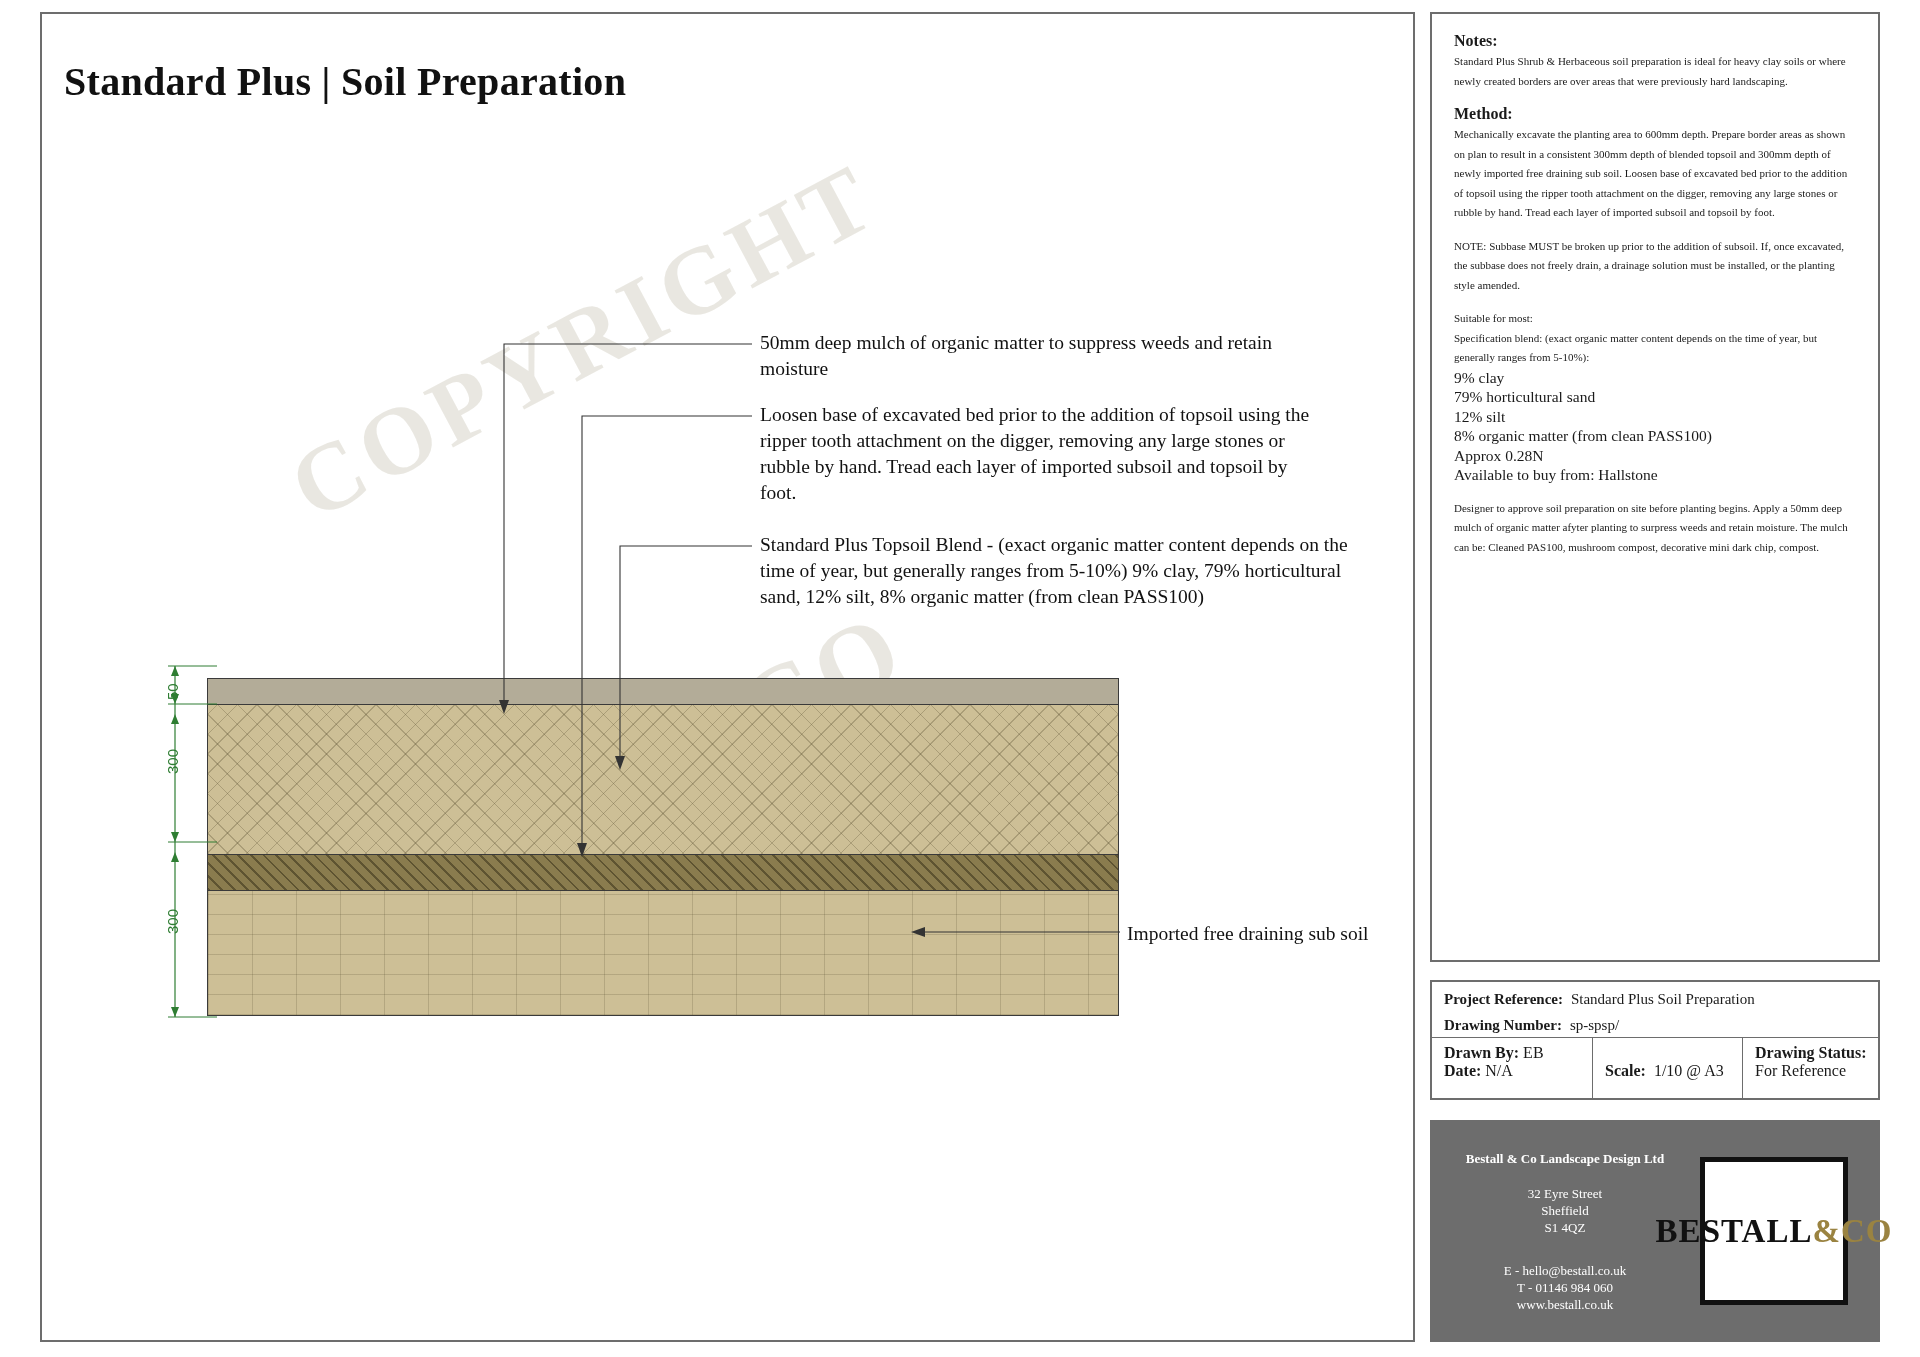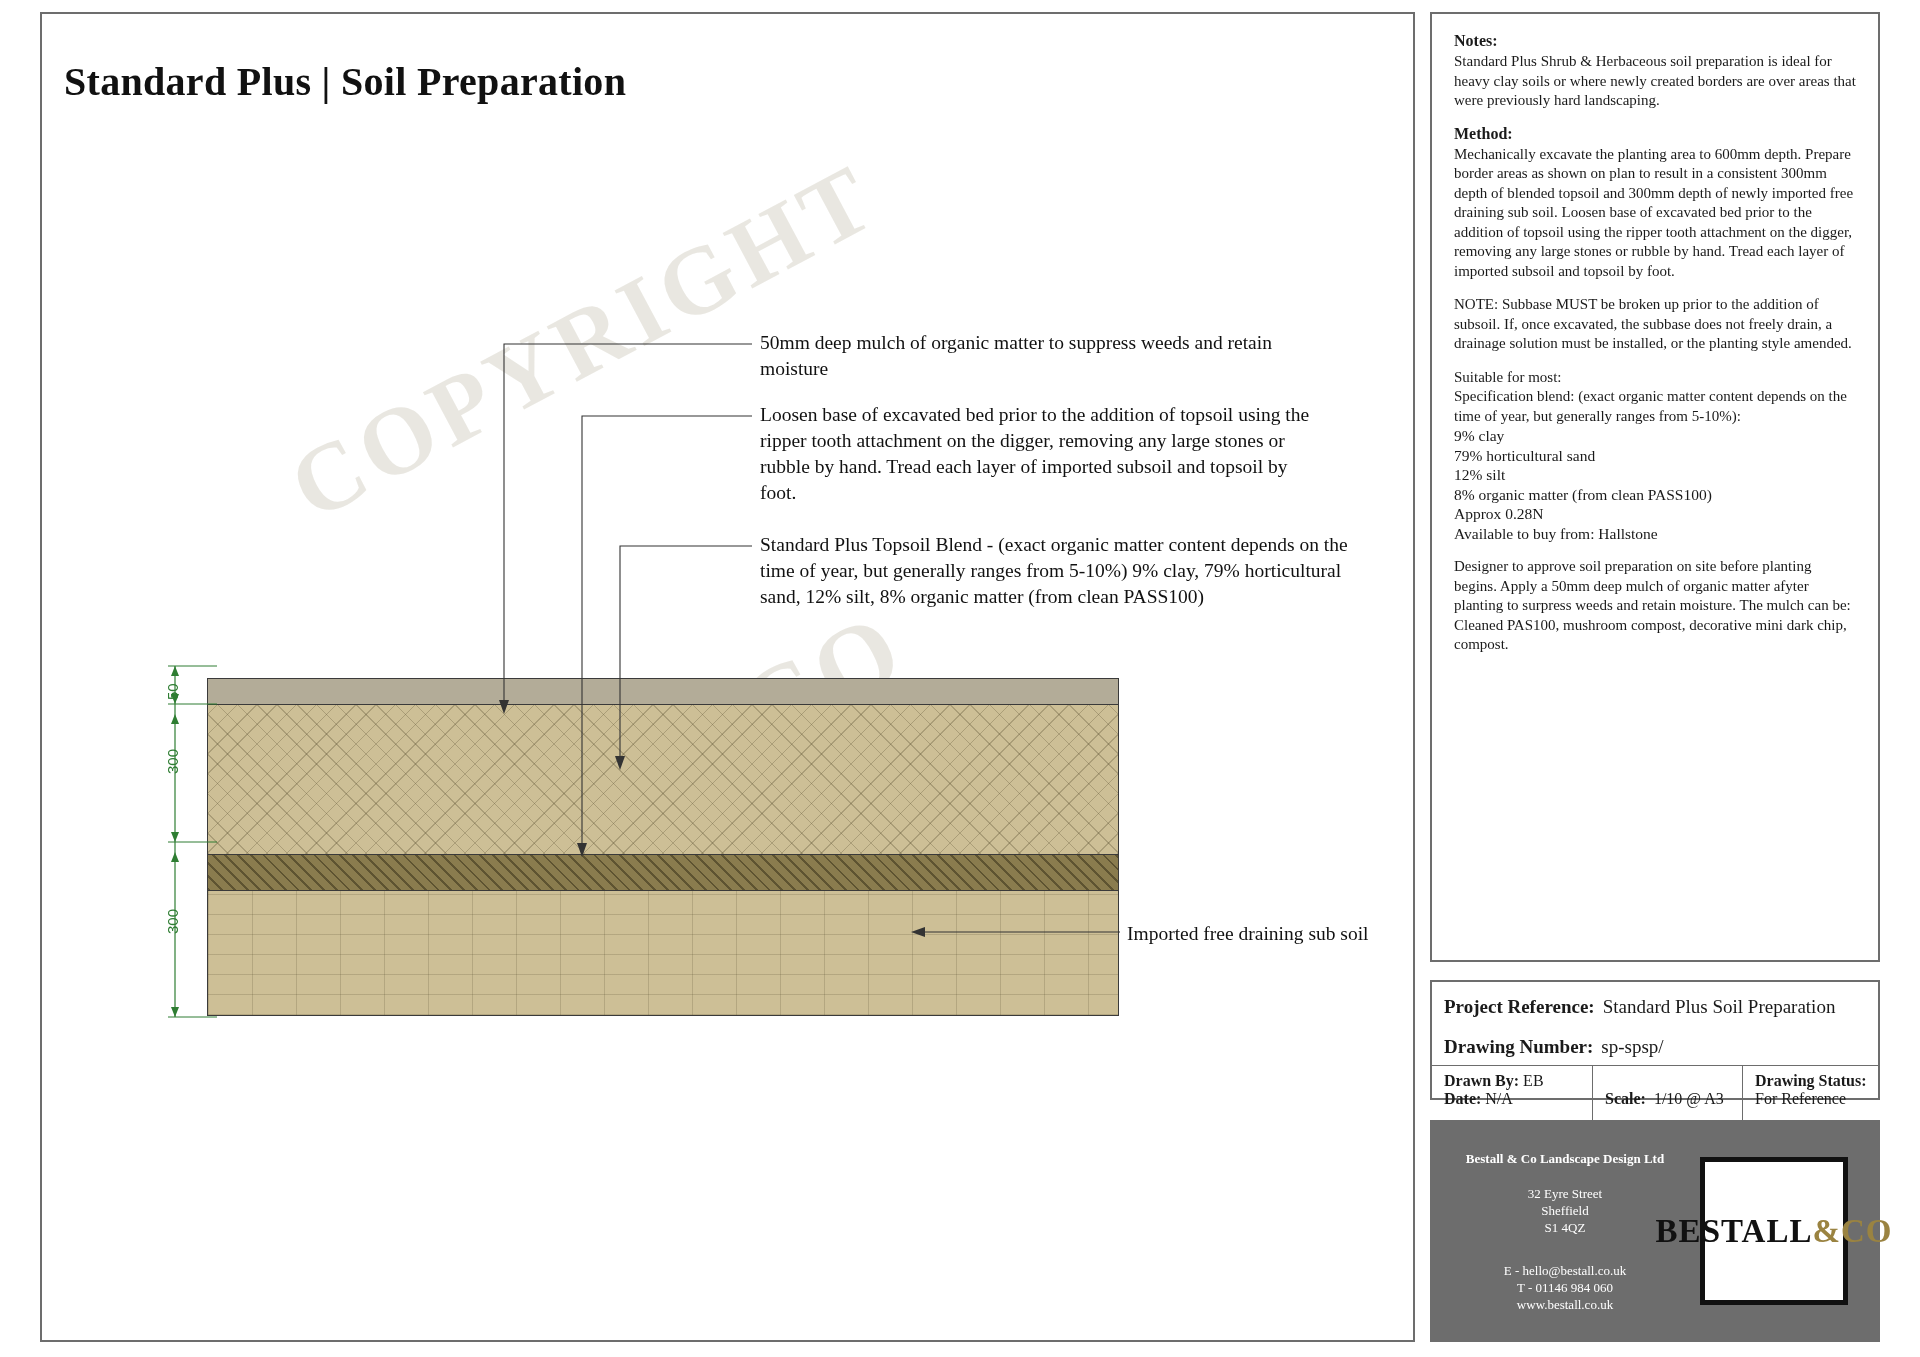--- a/index.html
+++ b/index.html
@@ -153,21 +153,21 @@
     box-sizing: border-box;
     padding: 18px 22px;
   }
   #notes-panel .h {
     font-weight: bold;
     font-size: 16px;
     margin: 0 0 2px 0;
   }
   #notes-panel p {
     margin: 0 0 14px 0;
-    font-size: 15px;
+    font-size: 11px;
     line-height: 19.5px;
   }
   #notes-panel ul {
     margin: 0 0 14px 0;
     padding: 0;
     list-style: none;
     font-size: 15.5px;
     line-height: 19.5px;
   }
   .tight { margin-bottom: 0 !important; }
@@ -176,24 +176,24 @@
   #info-panel {
     position: absolute;
     left: 0; top: 968px;
     width: 450px; height: 120px;
     border: 2px solid #6d6d6d;
     background: #fff;
     box-sizing: border-box;
   }
   #info-panel .row {
     display: flex;
-    align-items: flex-start;
+    align-items: flex-end;
     height: 26px;
-    padding: 14px 0 0 12px;
-    font-size: 19px;
+    padding: 0 0 0 12px;
+    font-size: 15px;
   }
   #info-panel .row .lbl {
     font-weight: bold;
     margin-right: 8px;
   }
   #info-panel .divider {
     border-top: 1.6px solid #6d6d6d;
     margin-top: 3px;
   }
   #info-bottom {

